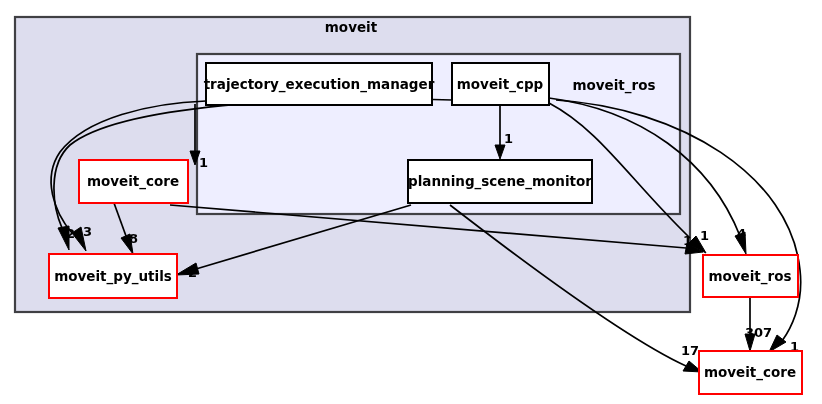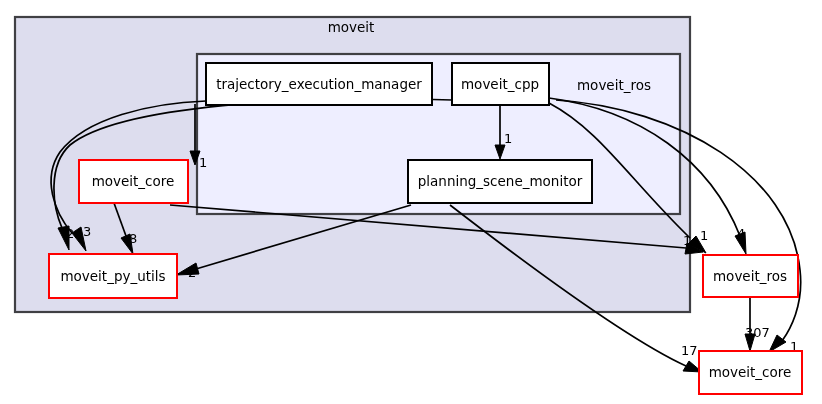--- a/index.html
+++ b/index.html
@@ -10,20 +10,21 @@
   body {
     width: 822px;
     height: 404px;
     font-family: "DejaVu Sans", sans-serif;
     overflow: hidden;
   }
   #graph-root {
     position: relative;
     width: 822px;
     height: 404px;
+    font-weight: bold;
   }
   svg#depgraph {
     display: block;
     width: 822px;
     height: 404px;
   }
   .cluster-outer-rect {
     fill: #ddddee;
     stroke: #404044;
     stroke-width: 2.2;

